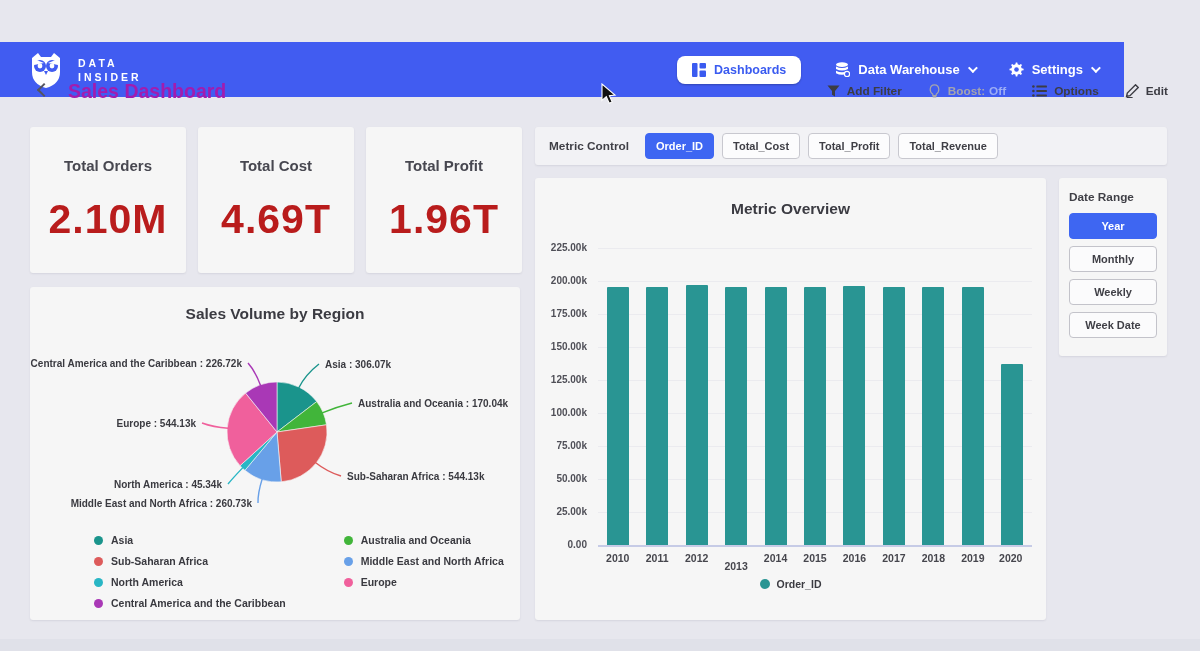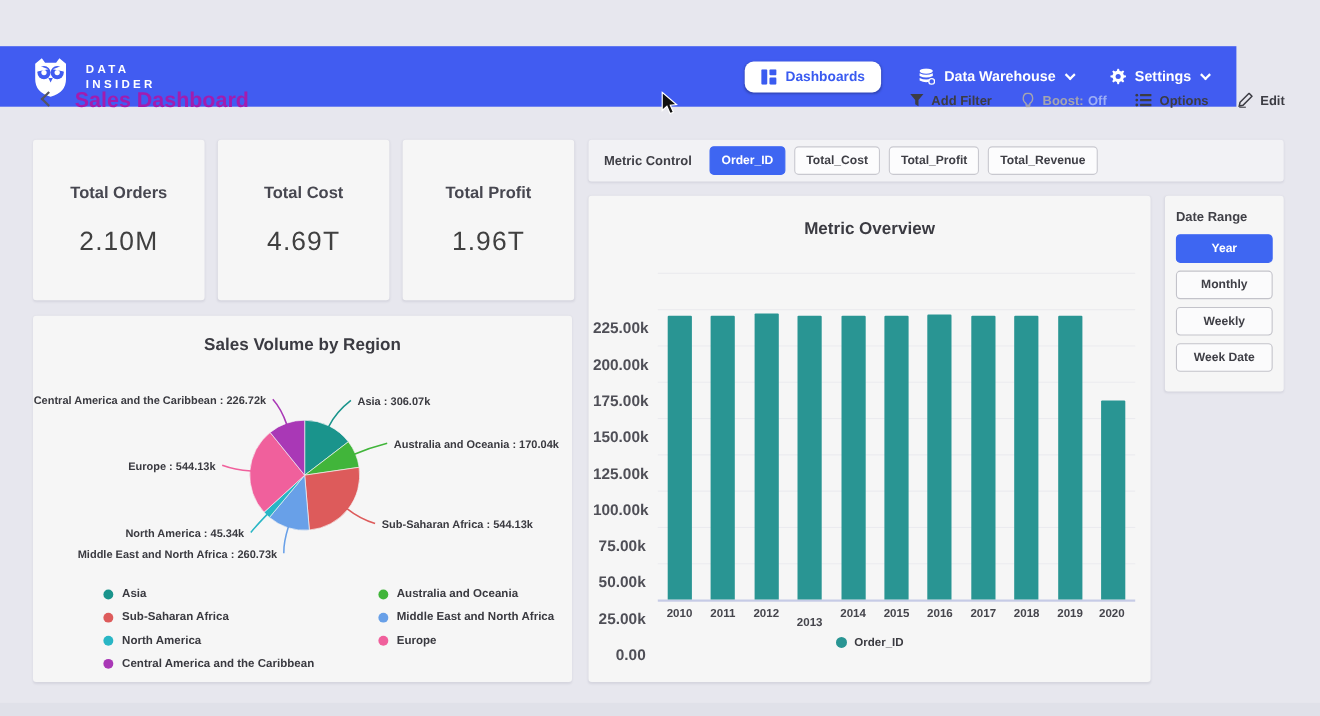--- a/index.html
+++ b/index.html
@@ -24,34 +24,34 @@
   .header-actions { margin-left:auto; display:flex; align-items:center; gap:26px; }
   .action { display:flex; align-items:center; gap:7px; background:none; border:none; font-family:inherit; font-size:11.8px; font-weight:bold; color:#3c3c43; cursor:pointer; }
   .boost-label { color:#a5a5ae; }
   .boost-value { color:#9daef5; margin-left:-3px; }
 
   
   .card { position:absolute; background:#f6f6f6; border-radius:3px; box-shadow:0 1px 2px rgba(60,60,90,.10); }
   .kpi-card { top:127px; width:156px; height:146px; display:flex; flex-direction:column; align-items:center; justify-content:center; gap:22px; }
   .kpi-1 { left:30px; } .kpi-2 { left:198px; } .kpi-3 { left:366px; }
   .kpi-label { font-size:15px; font-weight:600; color:#474750; }
-  .kpi-value { font-size:24px; font-weight:normal; color:#404040; letter-spacing:1px; }
+  .kpi-value { font-size:41px; font-weight:bold; color:#b91c1c; letter-spacing:1px; }
 
   
   .metric-strip { left:535px; top:127px; width:632px; height:38px; background:#f2f2f5; display:flex; align-items:center; padding:0 14px; gap:10px; }
   .metric-label { font-size:11.8px; font-weight:600; color:#3f3f46; margin-right:6px; }
   .chip { font-family:inherit; font-size:11px; font-weight:600; color:#3f3f46; background:#fcfcfd; border:1px solid #c8c8cf; border-radius:4px; padding:6px 10px; cursor:pointer; }
   .chip.selected { background:#3e66f2; border-color:#3e66f2; color:#fff; }
 
   
   .bar-card { left:535px; top:178px; width:511px; height:442px; }
   .chart-title { position:absolute; top:22px; left:0; right:0; text-align:center; font-size:15.5px; font-weight:600; color:#3b3b42; }
   .gridline { position:absolute; height:1px; background:#ebebef; }
   .axisline { position:absolute; height:2px; background:#c6cbe6; }
-  .ytick { position:absolute; width:48px; text-align:right; font-size:14px; font-weight:600; color:#4f4f57;margin-top:48px; }
+  .ytick { position:absolute; width:48px; text-align:right; font-size:10px; font-weight:600; color:#4f4f57; }
   .bar { position:absolute; background:#299593; border-radius:1px 1px 0 0; }
   .xtick { position:absolute; text-align:center; font-size:10.5px; font-weight:600; color:#46464d; }
   .chart-legend { position:absolute; left:0; right:0; display:flex; justify-content:center; align-items:center; gap:7px; font-size:10.5px; font-weight:bold; color:#3a3a40; }
   .legend-dot { width:10px; height:10px; border-radius:50%; display:inline-block; }
 
   
   .date-panel { left:1059px; top:178px; width:108px; height:178px; padding:12px 10px; }
   .date-title { font-size:11.8px; font-weight:600; color:#3f3f46; margin-bottom:9px; }
   .date-btn { display:block; width:100%; font-family:inherit; font-size:11px; font-weight:600; color:#3f3f46; background:#fbfbfc; border:1px solid #c3c3ca; border-radius:4px; padding:6px 0; margin-bottom:7px; cursor:pointer; text-align:center; }
   .date-btn.selected { background:#3e66f2; border-color:#3e66f2; color:#fff; }

